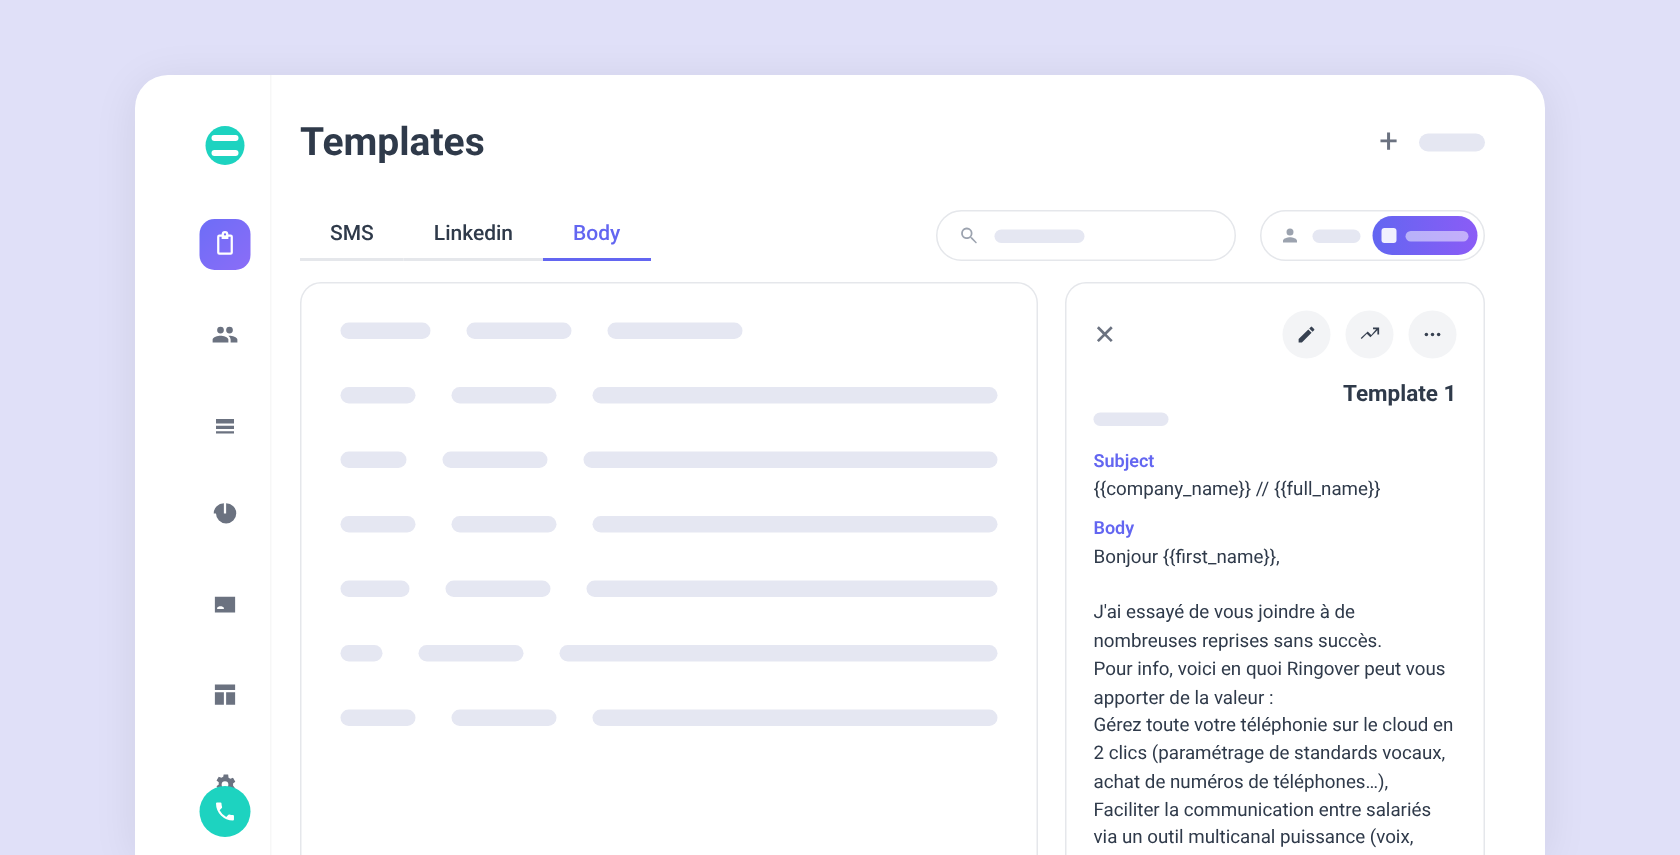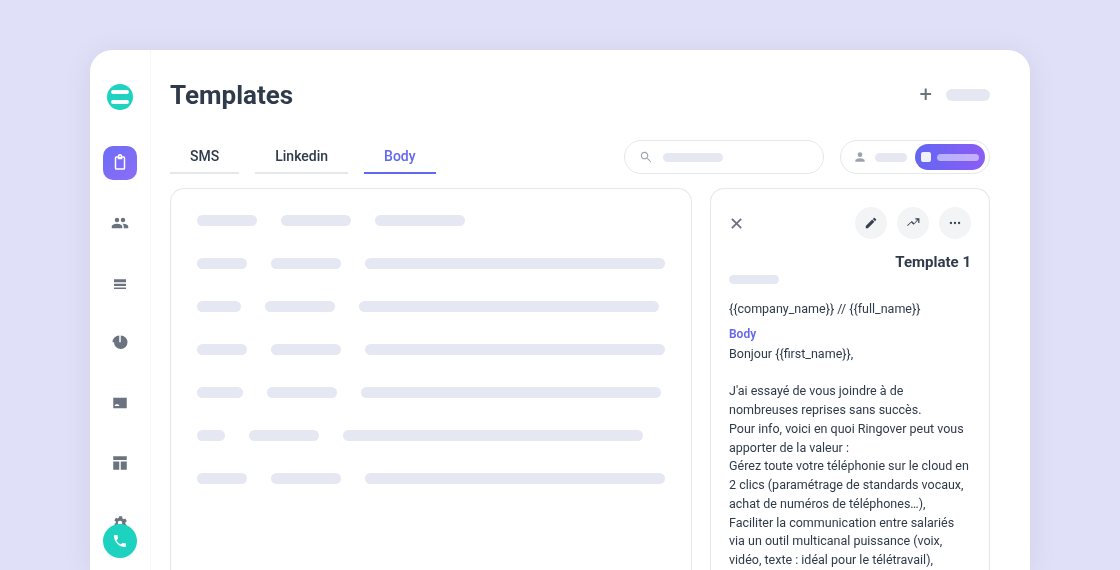--- a/index.html
+++ b/index.html
@@ -15,20 +15,21 @@
   position: absolute;
   top: 50px;
   left: 90px;
   right: 90px;
   bottom: 0;
   background: #fff;
   border-radius: 22px 22px 0 0;
   box-shadow: 0 4px 30px rgba(0,0,0,0.08);
   display: flex;
   overflow: hidden;
+  padding-left: 30px;
 }
 .sidebar {
   width: 60px;
   padding-top: 34px;
   display: flex;
   flex-direction: column;
   align-items: center;
   gap: 26px;
   position: relative;
   box-shadow: 1px 0 0 rgba(0,0,0,0.03);
@@ -116,21 +117,21 @@
   border-radius: 6px;
 }
 .toolbar {
   display: flex;
   align-items: center;
   justify-content: space-between;
   margin-bottom: 14px;
 }
 .tabs {
   display: flex;
-  gap: 16px;
+  gap: 0;
 }
 .tab {
   padding: 8px 20px;
   font-size: 14px;
   color: #2f3a4a;
   cursor: pointer;
   border-bottom: 2px solid #e5e7eb;
   font-weight: 500;
 }
 .tab.active {
@@ -398,20 +399,21 @@
                   <circle cx="5" cy="12" r="2"></circle>
                   <circle cx="12" cy="12" r="2"></circle>
                   <circle cx="19" cy="12" r="2"></circle>
                 </svg>
             </div>
           </div>
         </div>
         <div class="template-title">Template 1</div>
         <div class="meta-ph"></div>
 
+        <div class="section-label">Subject</div>
         <div class="section-value">{{company_name}} // {{full_name}}</div>
 
         <div class="section-label">Body</div>
         <div class="body-text">Bonjour {{first_name}},
 
 J'ai essayé de vous joindre à de nombreuses reprises sans succès.
 Pour info, voici en quoi Ringover peut vous apporter de la valeur :
 Gérez toute votre téléphonie sur le cloud en 2 clics (paramétrage de standards vocaux, achat de numéros de téléphones…),
 Faciliter la communication entre salariés via un outil multicanal puissance (voix, vidéo, texte : idéal pour le télétravail),</div>
       </div>

